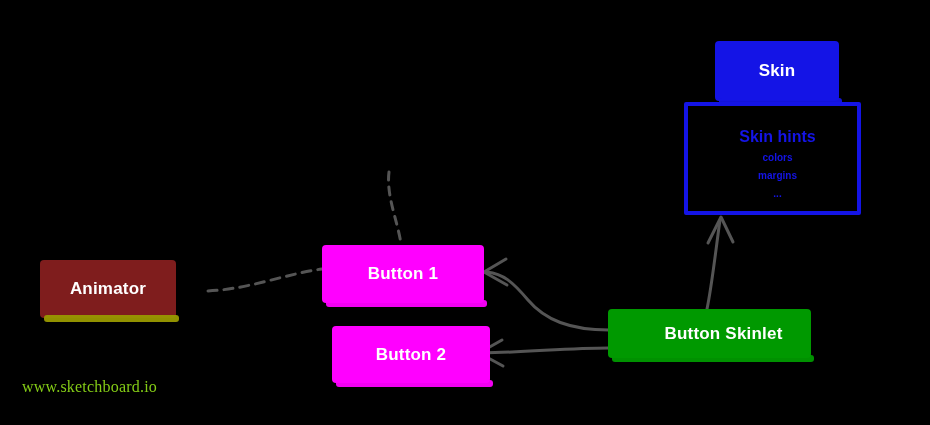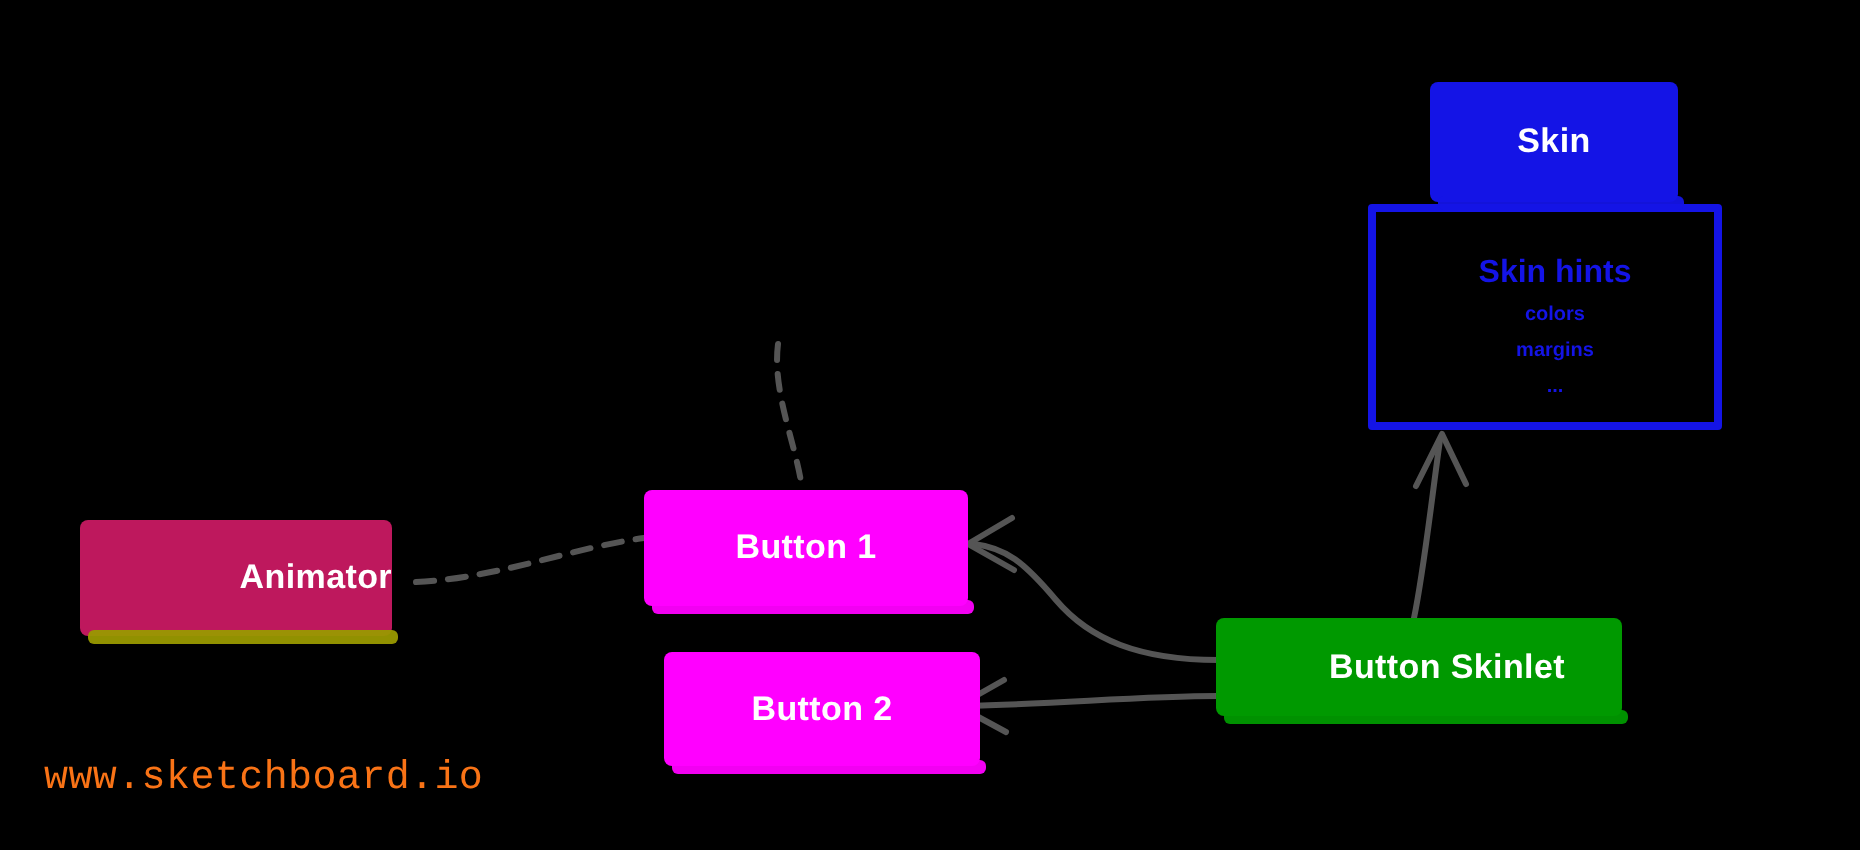--- a/index.html
+++ b/index.html
@@ -120,24 +120,23 @@
     width: 124px;
     height: 60px;
     background: #1414e6;
     z-index: 3;
   }
   #node-skin::after { background: #1414e6; }
 
   #node-animator {
     left: 40px;
     top: 260px;
-    width: 156px;
+    width: 136px;
     height: 58px;
-    background: #be185d;
-    justify-content: flex-end;
+    background: #7f1d1d;
   }
   #node-animator::after { background: #999900; }
 
   #node-button-1 {
     left: 322px;
     top: 245px;
     width: 162px;
     height: 58px;
     background: #ff00ff;
   }
@@ -160,23 +159,23 @@
     height: 49px;
     background: #009900;
     padding-left: 28px;
   }
   #node-button-skinlet::after { background: #009900; }
 
   #watermark {
     position: absolute;
     left: 22px;
     top: 378px;
-    color: #f97316;
-    font-size: 20px;
-    font-family: Liberation Mono, monospace;
+    color: #84cc16;
+    font-size: 16px;
+    font-family: Liberation Serif, serif;
     letter-spacing: 0.2px;
     white-space: nowrap;
   }
 </style>
 </head>
 <body>
 
 <div id="canvas">
 
   <svg id="edges" viewBox="0 0 930 425" xmlns="http://www.w3.org/2000/svg">

